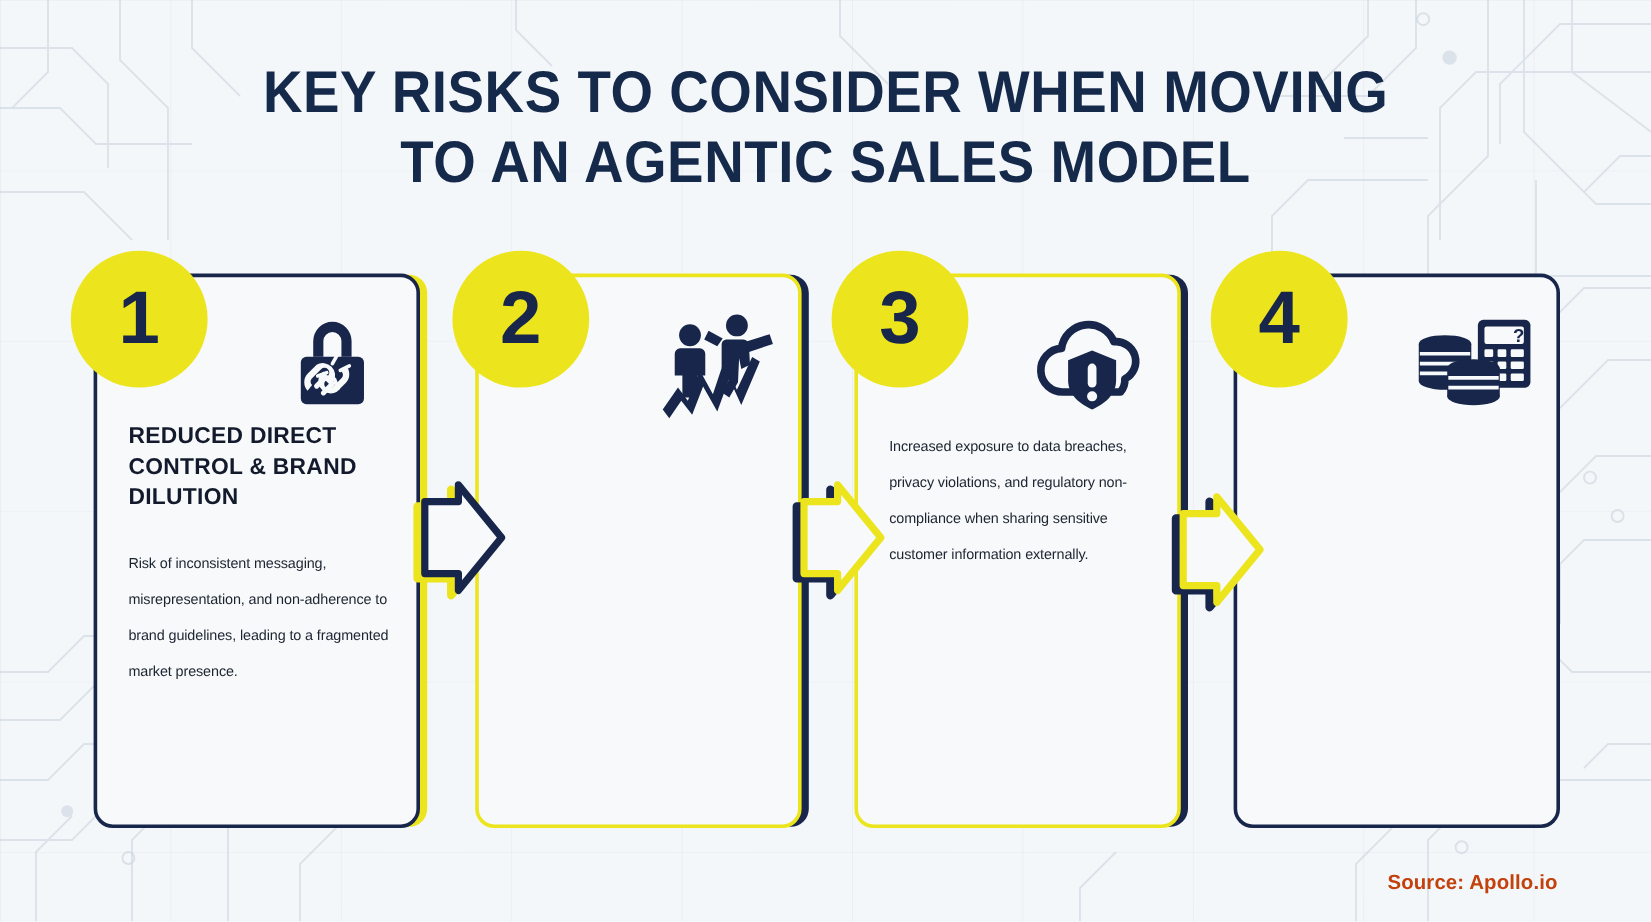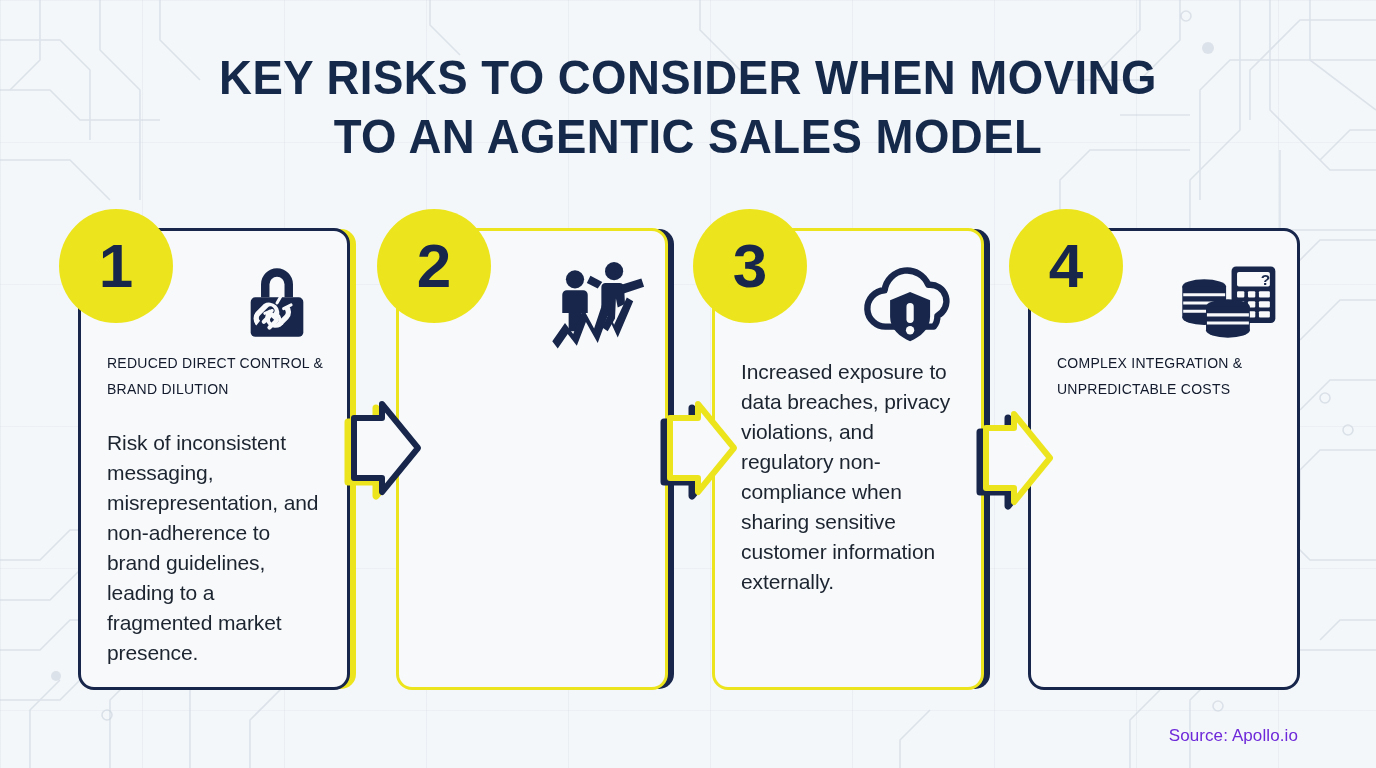--- a/index.html
+++ b/index.html
@@ -137,52 +137,53 @@
     display: flex;
     align-items: center;
     justify-content: center;
     z-index: 4;
   }
   .card-icon svg { display: block; }
 
   
   .card-heading {
     color: #121a2c;
-    font-weight: normal;
-    font-size: 14px;
+    font-weight: bold;
+    font-size: 19px;
     line-height: 25.5px;
     letter-spacing: 0.25px;
     text-transform: uppercase;
   }
   .card-body {
     margin-top: 26px;
     color: #1c2430;
-    font-size: 21px;
+    font-size: 12px;
     line-height: 30px;
     letter-spacing: -0.1px;
   }
   .card.tight .card-body { margin-top: 6px; }
 
   
   .arrow {
     position: absolute;
     width: 72px;
     height: 100px;
     z-index: 6;
   }
   .arrow svg { display: block; overflow: visible; }
 
   
   .source {
     position: absolute;
     right: 78px;
     bottom: 22px;
-    color: #6d28d9;
+    color: #c2410c;
     font-size: 17px;
     letter-spacing: 0.1px;
+    font-weight: bold;
   }
 </style>
 </head>
 <body>
 
 <div id="bg-grid"></div>
 
 <svg id="bg-circuit" viewBox="0 0 1376 768" xmlns="http://www.w3.org/2000/svg">
   <g fill="none" stroke="#c9d2dc" stroke-width="1.6" opacity="0.55">
 
@@ -352,21 +353,20 @@
             <ellipse cx="58" cy="54" rx="24" ry="8"></ellipse>
             <rect x="34" y="54" width="48" height="26"></rect>
             <ellipse cx="58" cy="80" rx="24" ry="8"></ellipse>
           </g>
           <g stroke="#f7f9fb" stroke-width="3.4">
             <path d="M35 63 h46"></path>
               <path d="M35 72 h46"></path>
           </g>
         </svg>
       </div>
-      <div class="card-heading">COMPLEX INTEGRATION &amp; UNPREDICTABLE COSTS</div>
     </div>
   </div>
 
   <div class="arrow" style="left:352px; top:398px;">
     <svg width="72" height="100" viewBox="0 0 72 100" xmlns="http://www.w3.org/2000/svg">
       <path d="M2 20 H30 V6 L66 50 L30 94 V80 H2 Z" fill="none" stroke="#ece51d" stroke-width="7" stroke-linejoin="round" transform="translate(-6,4)"></path>
       <path d="M2 20 H30 V6 L66 50 L30 94 V80 H2 Z" fill="#f7f9fb" stroke="#17264a" stroke-width="6" stroke-linejoin="round"></path>
     </svg>
   </div>
 

